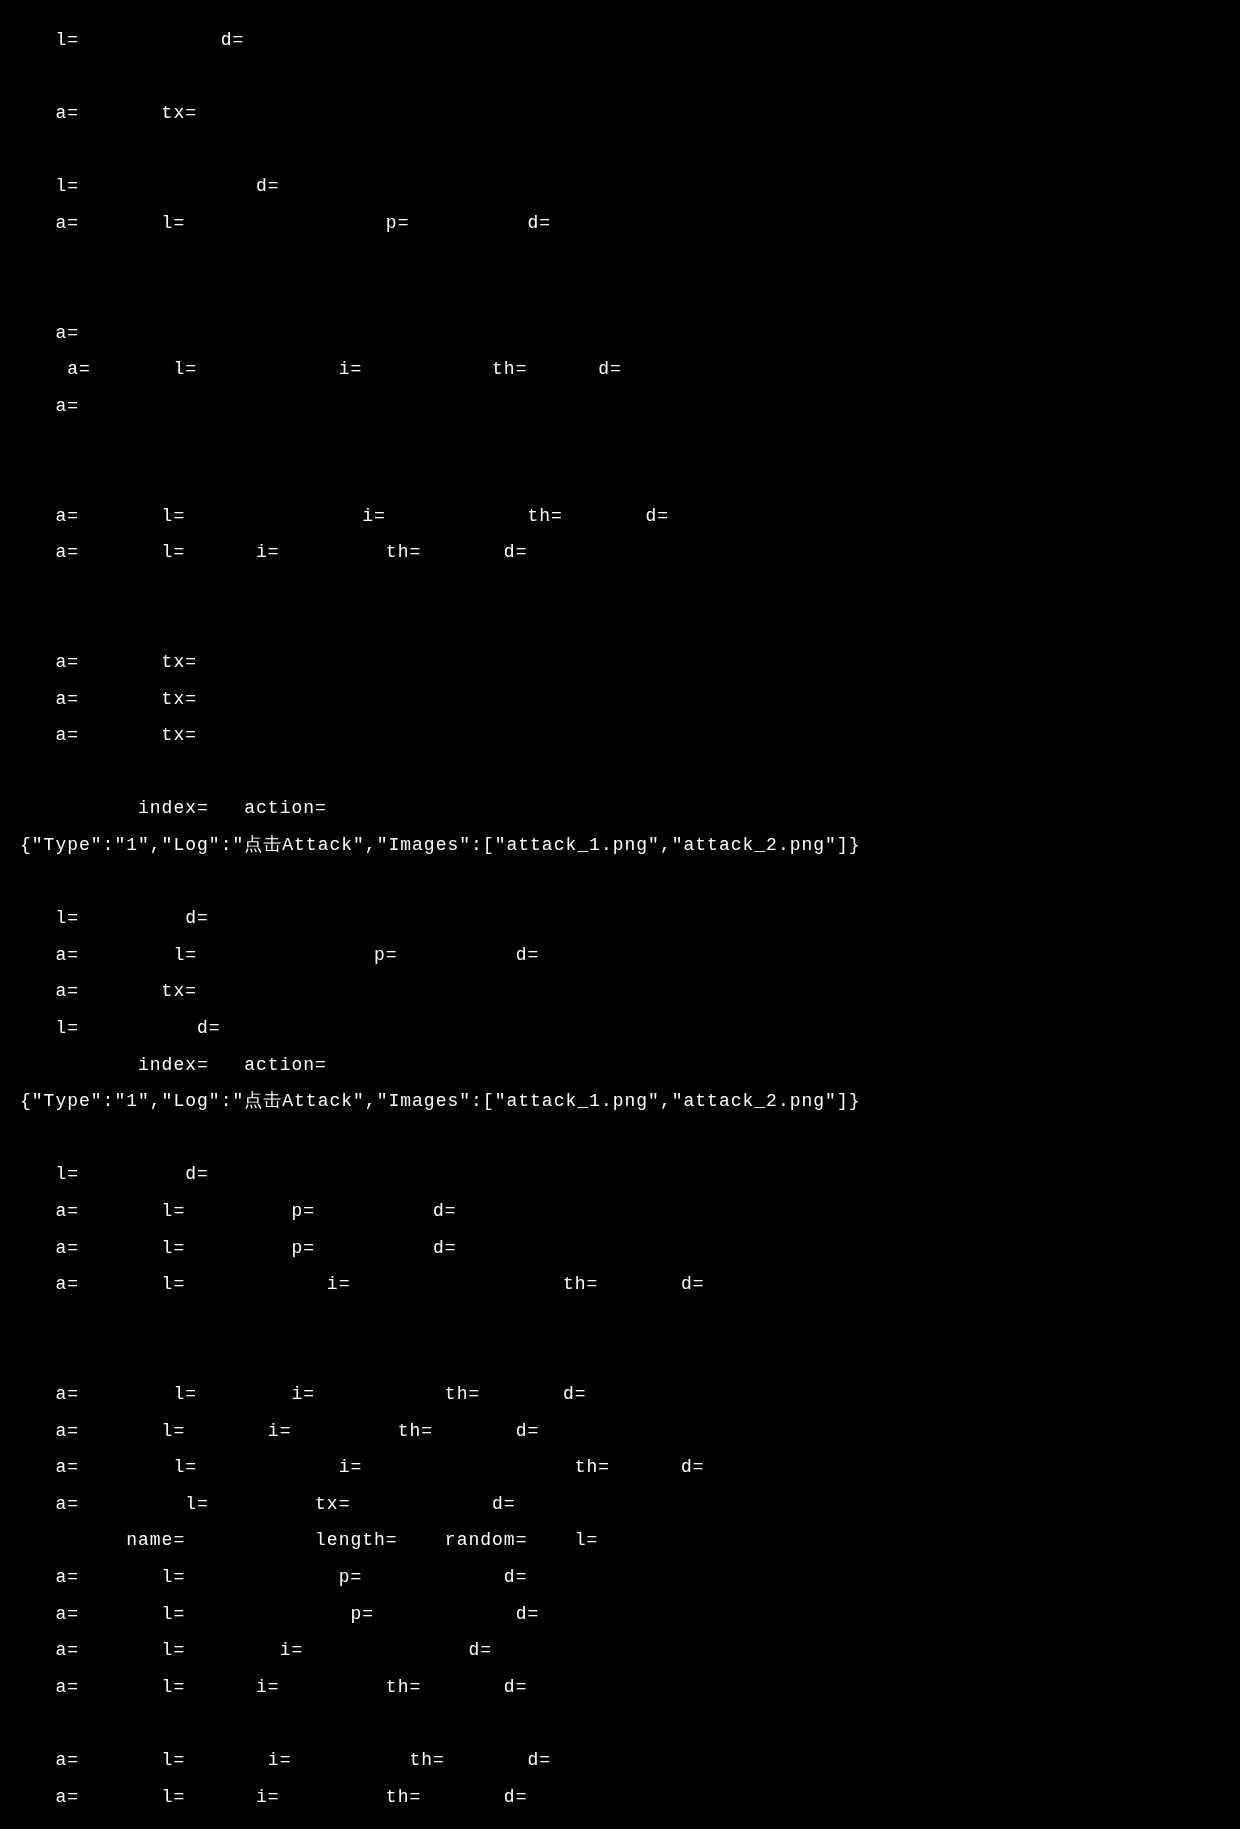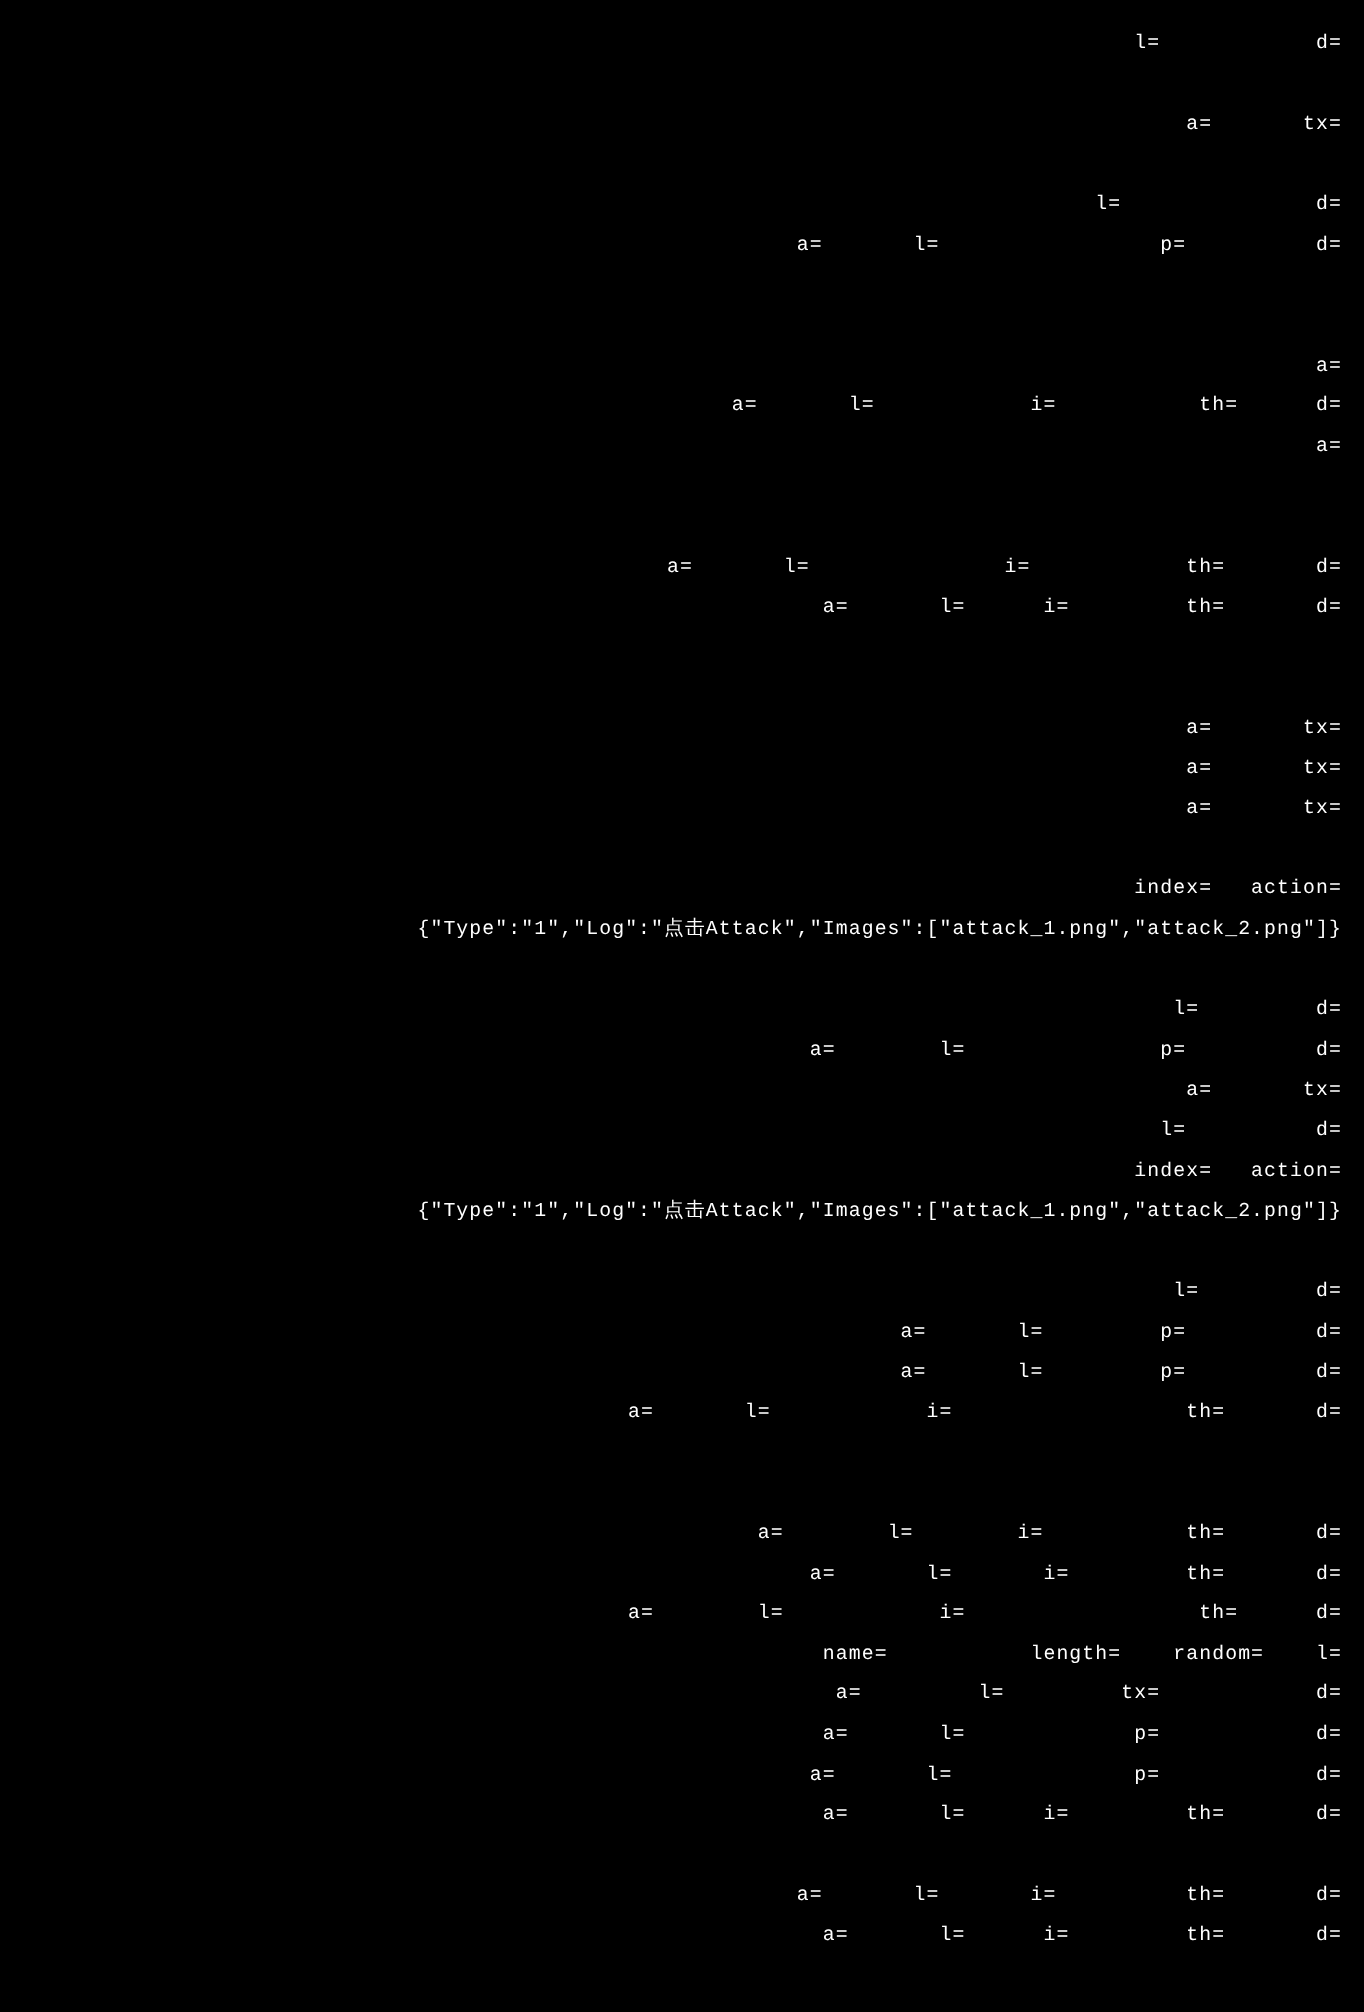--- a/index.html
+++ b/index.html
@@ -12,21 +12,20 @@
       font-size: 18px;
       letter-spacing: 1px;
       overflow: hidden;
     }
     .terminal {
       padding: 22px 20px 20px 20px;
     }
     .line {
       white-space: pre;
       line-height: 36.6px;
-      text-align: right;
     }
   </style>
 </head>
 <body>
 
 <div class="terminal">
     <div class="line">   l=            d=</div>
     <div class="line">&nbsp;</div>
     <div class="line">   a=       tx=</div>
     <div class="line">&nbsp;</div>
@@ -59,21 +58,22 @@
     <div class="line">&nbsp;</div>
     <div class="line">   l=         d=</div>
     <div class="line">   a=       l=         p=          d=</div>
     <div class="line">   a=       l=         p=          d=</div>
     <div class="line">   a=       l=            i=                  th=       d=</div>
     <div class="line">&nbsp;</div>
     <div class="line">&nbsp;</div>
     <div class="line">   a=        l=        i=           th=       d=</div>
     <div class="line">   a=       l=       i=         th=       d=</div>
     <div class="line">   a=        l=            i=                  th=      d=</div>
+    <div class="line">   a=         l=         tx=            d=</div>
     <div class="line">         name=           length=    random=    l=</div>
-    <div class="line">   a=         l=         tx=            d=</div>
     <div class="line">   a=       l=             p=            d=</div>
     <div class="line">   a=       l=              p=            d=</div>
+    <div class="line">   a=       l=        i=              d=</div>
     <div class="line">   a=       l=      i=         th=       d=</div>
     <div class="line">&nbsp;</div>
     <div class="line">   a=       l=       i=          th=       d=</div>
     <div class="line">   a=       l=      i=         th=       d=</div>
   </div>
 
 </body></html>

